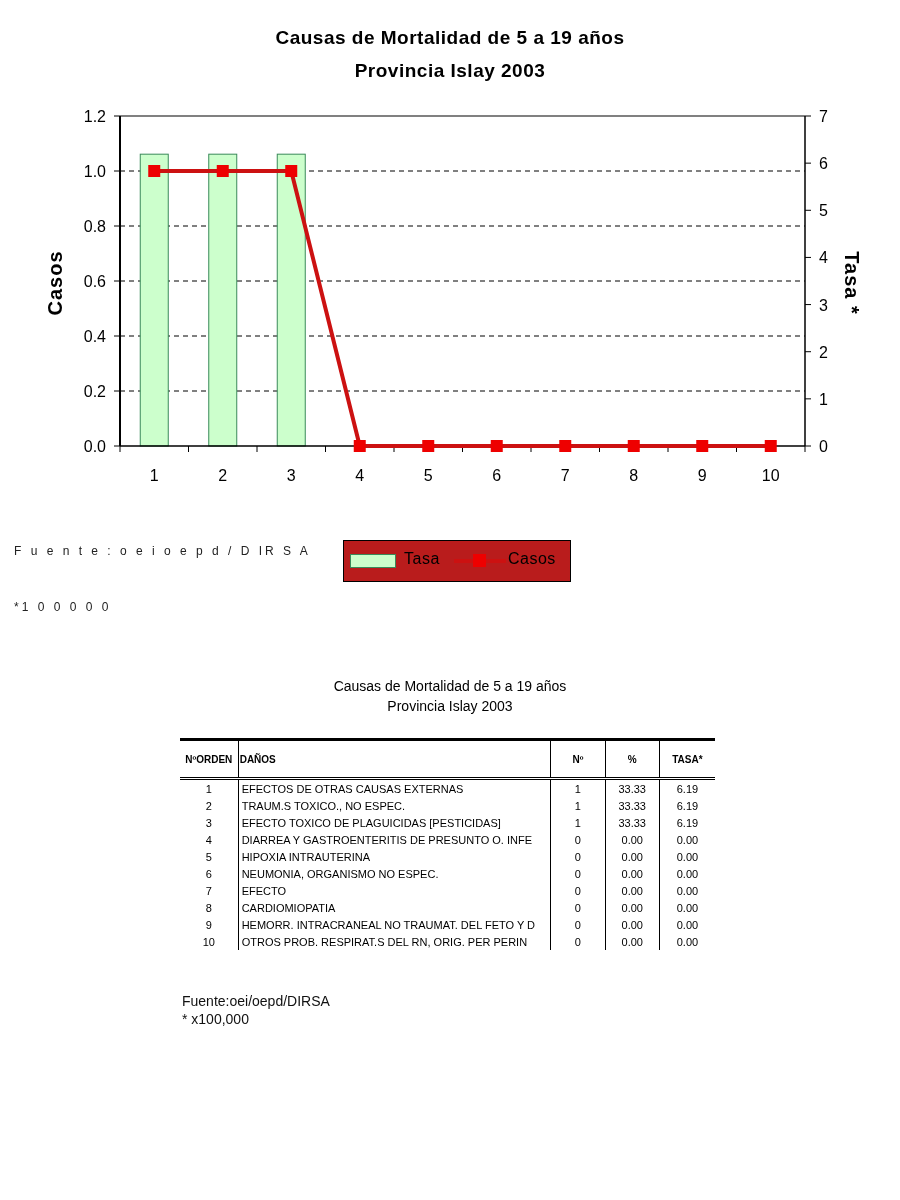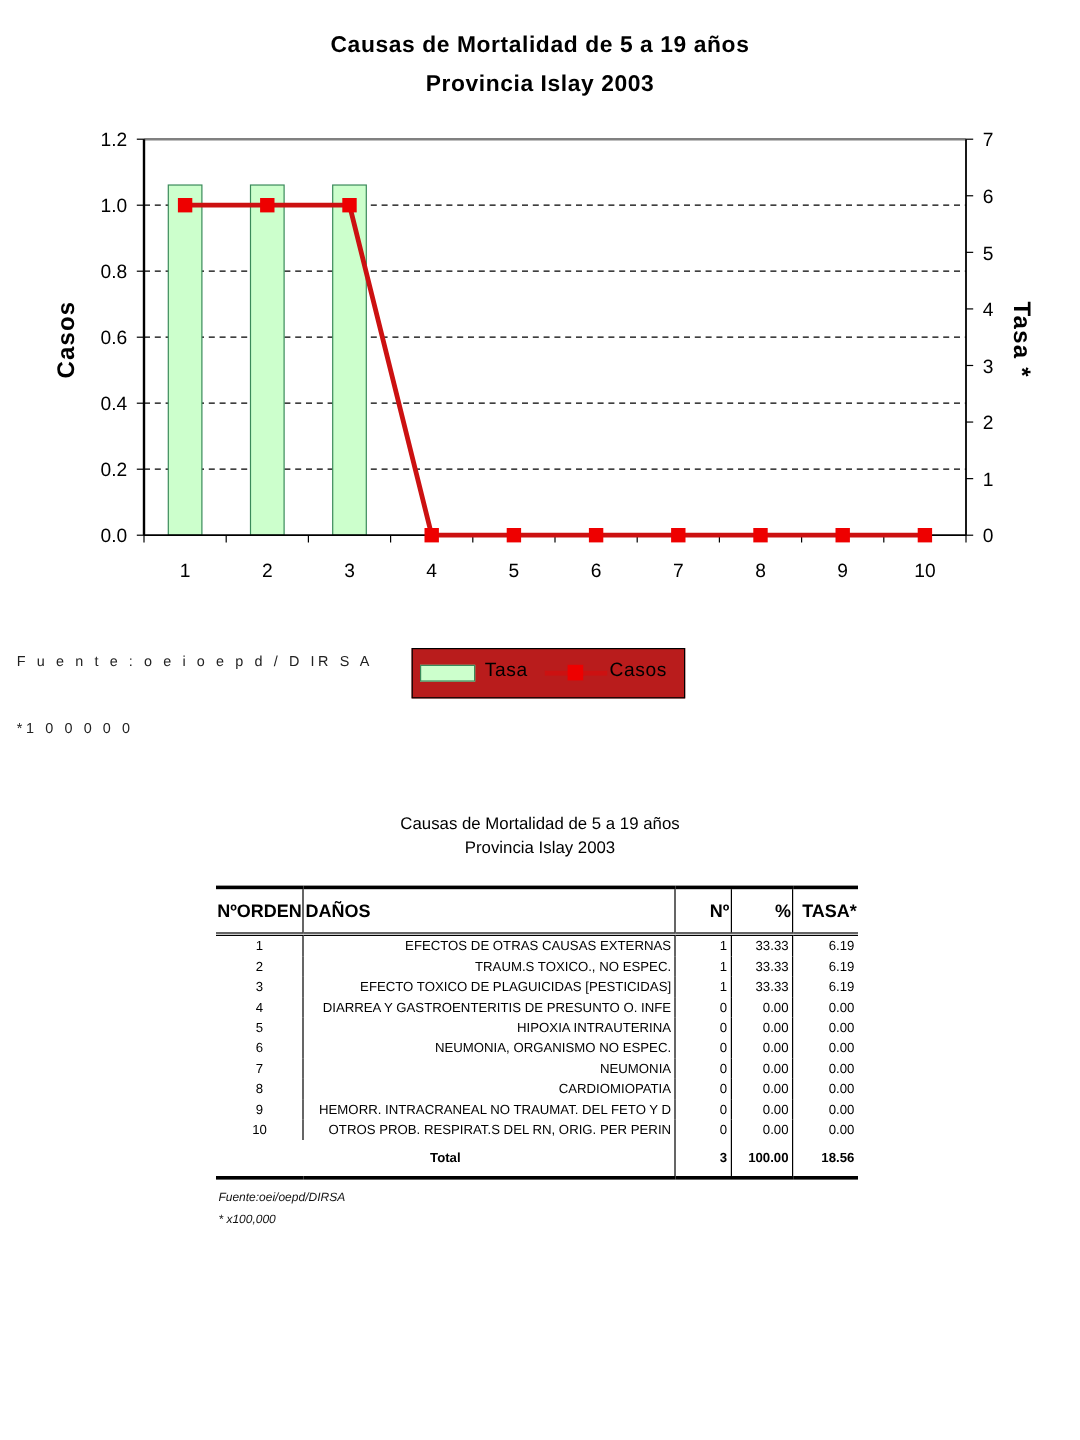--- a/index.html
+++ b/index.html
@@ -7,32 +7,32 @@
   .chart-title { position:absolute; left:0; width:900px; text-align:center; font-weight:bold; font-size:19px; letter-spacing:0.5px; }
   #chart-svg { position:absolute; left:0; top:0; }
   .src-note { position:absolute; left:14px; font-size:12px; letter-spacing:3px; color:#222; }
   .legend { position:absolute; left:343px; top:540px; width:228px; height:42px; border:1px solid #000; background:#b91c1c; box-sizing:border-box; }
   .legend .swatch { position:absolute; left:6px; top:13px; width:46px; height:14px; background:#ccffcc; border:1px solid #3a8a5a; box-sizing:border-box; }
   .legend .lbl { position:absolute; top:9px; font-size:16px; letter-spacing:0.5px; }
   .legend .line { position:absolute; left:110px; top:18px; width:52px; height:4px; background:#cc1111; }
   .legend .marker { position:absolute; left:129px; top:13px; width:13px; height:13px; background:#ee0000; }
   .tbl-title { position:absolute; left:0; width:900px; text-align:center; font-size:14px; }
   table.data { position:absolute; left:180px; top:738px; width:535px; border-collapse:collapse; font-size:11px; }
-  table.data th { font-weight:bold; height:34px; font-size:15px; border-top:3px solid #000; border-bottom:3px double #000; }
+  table.data th { font-weight:bold; height:34px; font-size:10px; border-top:3px solid #000; border-bottom:3px double #000; }
   table.data td { height:17px; padding:0 3px; white-space:nowrap; overflow:hidden; }
   table.data .c-ord { width:52px; text-align:center; }
   table.data .c-dan { width:306px; text-align:left; max-width:306px; }
   table.data .c-n { width:49px; text-align:center; }
   table.data .c-p { width:48px; text-align:center; }
   table.data .c-t { width:50px; text-align:center; }
   table.data th.c-dan { text-align:left; }
-  table.data .bl { border-left:1px solid #000;text-align:right; }
+  table.data .bl { border-left:1px solid #000; }
   table.data tr.last td { border-bottom:1px solid #000; }
   table.data tr.total td { font-weight:bold; height:30px; border-bottom:3px solid #000; }
-  .foot { position:absolute; left:182px; font-size:10px; color:#111;font-style:italic; }
+  .foot { position:absolute; left:182px; font-size:14px; color:#111; }
 </style>
 </head>
 <body>
 
 <div class="chart-title" style="top:27px">Causas de Mortalidad de 5 a 19 años</div>
 <div class="chart-title" style="top:60px">Provincia Islay 2003</div>
 
 <svg id="chart-svg" width="900" height="520">
   <g id="grid-g">
       <line x1="120" x2="805" y1="391" y2="391" stroke="#000" stroke-width="1" stroke-dasharray="5,4"></line>
@@ -184,21 +184,21 @@
       </tr>
       <tr>
         <td class="c-ord">6</td>
         <td class="c-dan bl">NEUMONIA, ORGANISMO NO ESPEC.</td>
         <td class="c-n bl">0</td>
         <td class="c-p bl">0.00</td>
         <td class="c-t bl">0.00</td>
       </tr>
       <tr>
         <td class="c-ord">7</td>
-        <td class="c-dan bl">NEUMONIA</td>
+        <td class="c-dan bl">EFECTO</td>
         <td class="c-n bl">0</td>
         <td class="c-p bl">0.00</td>
         <td class="c-t bl">0.00</td>
       </tr>
       <tr>
         <td class="c-ord">8</td>
         <td class="c-dan bl">CARDIOMIOPATIA</td>
         <td class="c-n bl">0</td>
         <td class="c-p bl">0.00</td>
         <td class="c-t bl">0.00</td>
@@ -210,23 +210,17 @@
         <td class="c-p bl">0.00</td>
         <td class="c-t bl">0.00</td>
       </tr>
       <tr>
         <td class="c-ord">10</td>
         <td class="c-dan bl">OTROS PROB. RESPIRAT.S DEL RN, ORIG. PER PERIN</td>
         <td class="c-n bl">0</td>
         <td class="c-p bl">0.00</td>
         <td class="c-t bl">0.00</td>
       </tr>
-      <tr class="total">
-        <td colspan="2" style="text-align: center;">Total</td>
-        <td class="c-n bl">3</td>
-        <td class="c-p bl">100.00</td>
-        <td class="c-t bl">18.56</td>
-      </tr>
     </tbody>
 </table>
 
 <div class="foot" style="top:993px">Fuente:oei/oepd/DIRSA</div>
 <div class="foot" style="top:1011px">* x100,000</div>
 
 </body></html>

